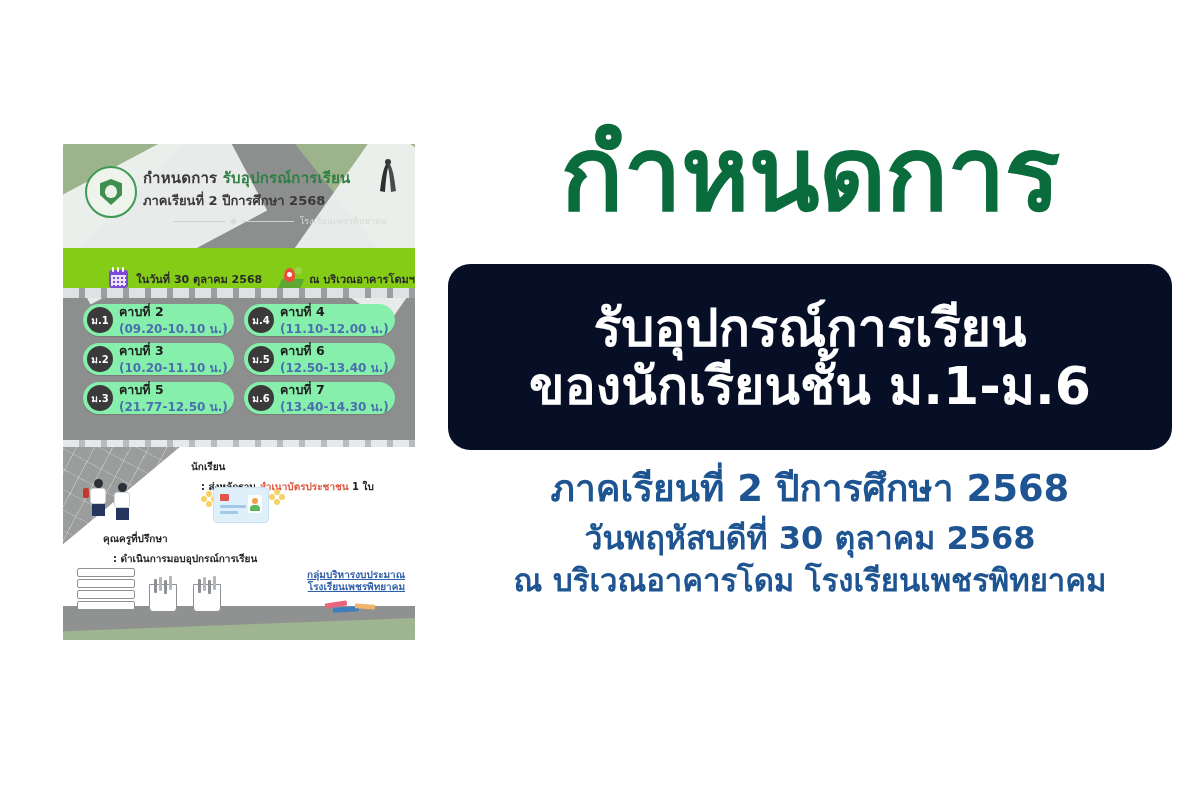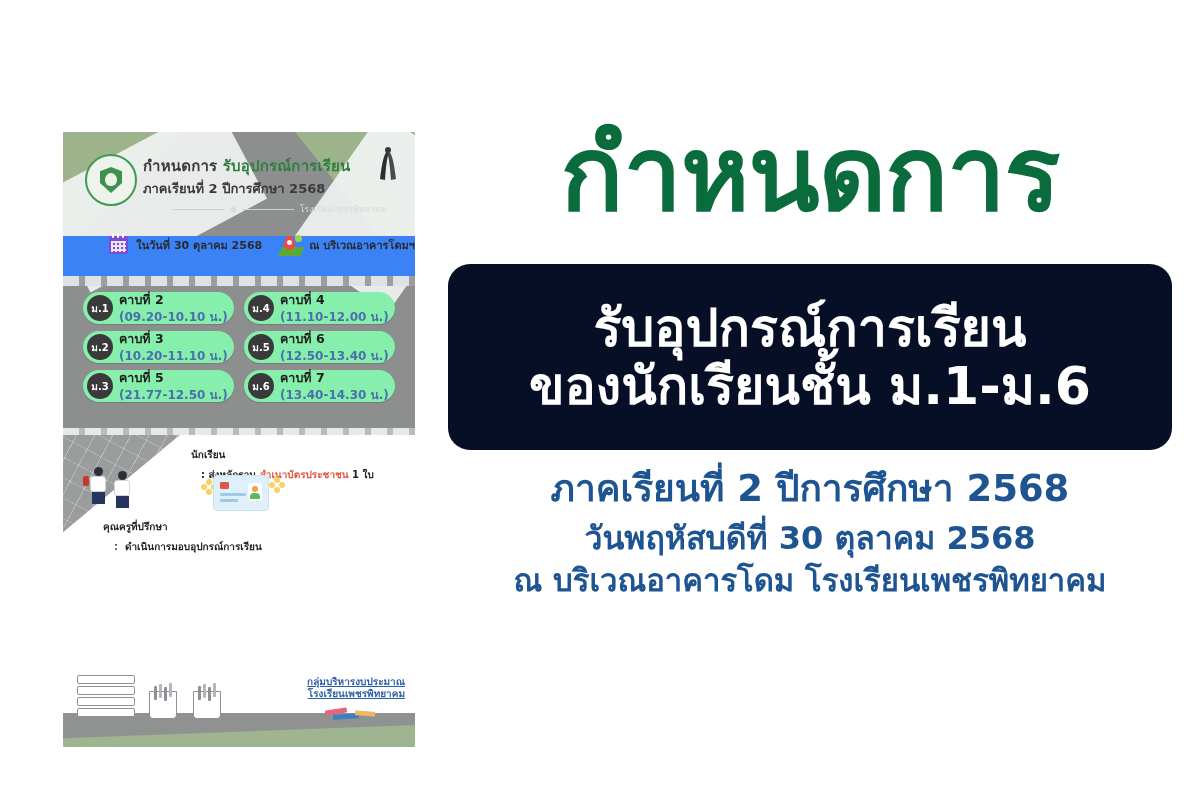--- a/index.html
+++ b/index.html
@@ -8,22 +8,22 @@
     width:1200px;height:800px;
     background:#ffffff;
     font-family:"DejaVu Sans","Liberation Sans",sans-serif;
     overflow:hidden;
     position:relative;
   }
 
   
   .poster{
     position:absolute;
-    left:63px; top:132px;
-    width:352px; height:615px;
+    left:63px; top:144px;
+    width:352px; height:496px;
     background:#e9eef0;
     overflow:hidden;
     border-radius:2px;
   }
   
   .p-bg{position:absolute;inset:0;background:#8c8f8d;}
   .p-lawn-a{position:absolute;left:0;top:0;width:120px;height:120px;
             background:#9db38b;clip-path:polygon(0 0,100% 0,0 100%);}
   .p-lawn-b{position:absolute;right:0;top:0;width:150px;height:150px;
             background:#9db38b;clip-path:polygon(100% 0,100% 100%,20% 0);}
@@ -64,22 +64,22 @@
     position:absolute;left:110px;top:70px;right:28px;height:14px;
     display:flex;align-items:center;gap:6px;
   }
   .p-rule .ln{flex:1;height:1px;background:#cfd3cf;}
   .p-rule .dot{width:5px;height:5px;background:#d9dcd8;transform:rotate(45deg);}
   .p-rule .sch{font-size:9px;color:#d7dbd6;white-space:nowrap;}
 
   
   .p-band{
     position:absolute;left:0;top:104px;width:100%;height:40px;
-    background:#3b82f6;
-    display:flex;align-items:flex-start;
+    background:#84cc16;
+    display:flex;align-items:flex-end;
     box-shadow:0 1px 2px rgba(0,0,0,.08);
   }
   .p-band .cal{
     width:20px;height:18px;margin-left:46px;background:#7b4bd8;border-radius:3px;
     position:relative;
   }
   .p-band .cal:before{content:"";position:absolute;left:2px;right:2px;top:5px;bottom:2px;
     background:repeating-linear-gradient(#fff 0 2px,#7b4bd8 2px 4px),
                repeating-linear-gradient(90deg,#fff 0 2px,#7b4bd8 2px 4px);
     background-blend-mode:lighten;opacity:.85;}
@@ -333,21 +333,21 @@
       <span class="bar" style="top:17px;"></span>
       <span class="bar" style="top:23px;width:18px;"></span>
       <span class="ph"></span>
     </div>
     <div class="p-flower" style="left:206px;top:42px;">
         <i></i>
       </div>
 
     <div class="p-note" style="left:40px;top:84px;">
       <div class="lab">คุณครูที่ปรึกษา</div>
-      <div class="val" style="margin-left:10px;margin-top:5px;font-family:Liberation Mono, monospace;">:  ดำเนินการมอบอุปกรณ์การเรียน</div>
+      <div class="val" style="margin-left:10px;margin-top:5px;">:  ดำเนินการมอบอุปกรณ์การเรียน</div>
     </div>
 
     <div class="p-pair">
       <span class="pp" style="left:0;"><span class="h"></span><span class="b"></span><span class="l"></span><span class="f"></span></span>
       <span class="pp" style="left:24px;"><span class="h"></span><span class="b"></span><span class="l"></span><span class="f"></span></span>
     </div>
 
     <div class="p-stack">
       <div class="p-ground"></div>
       <div class="p-ground2"></div>

